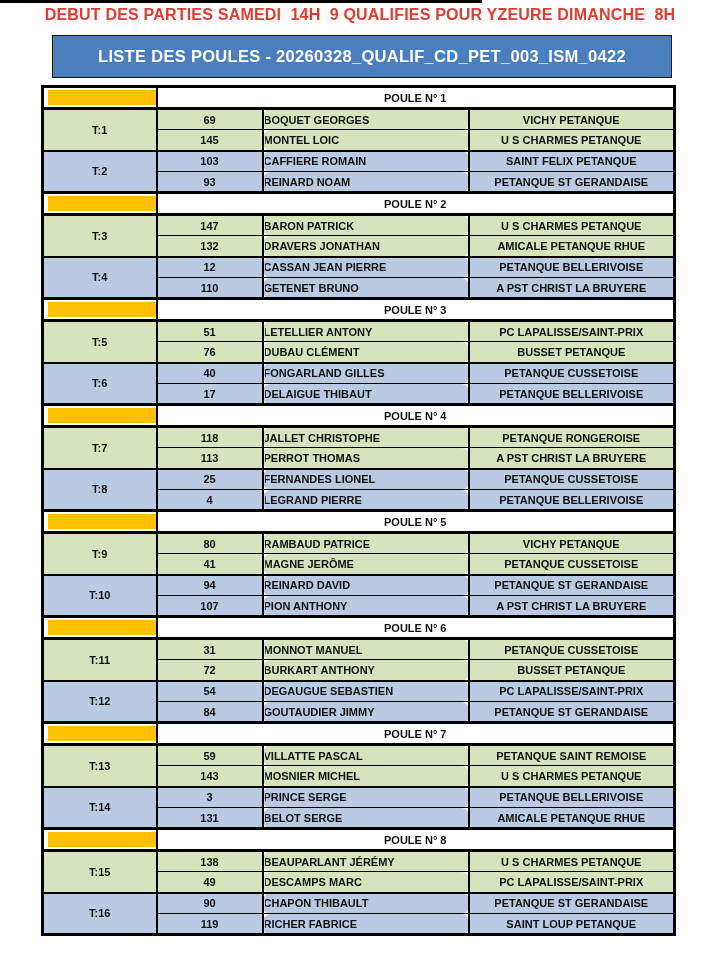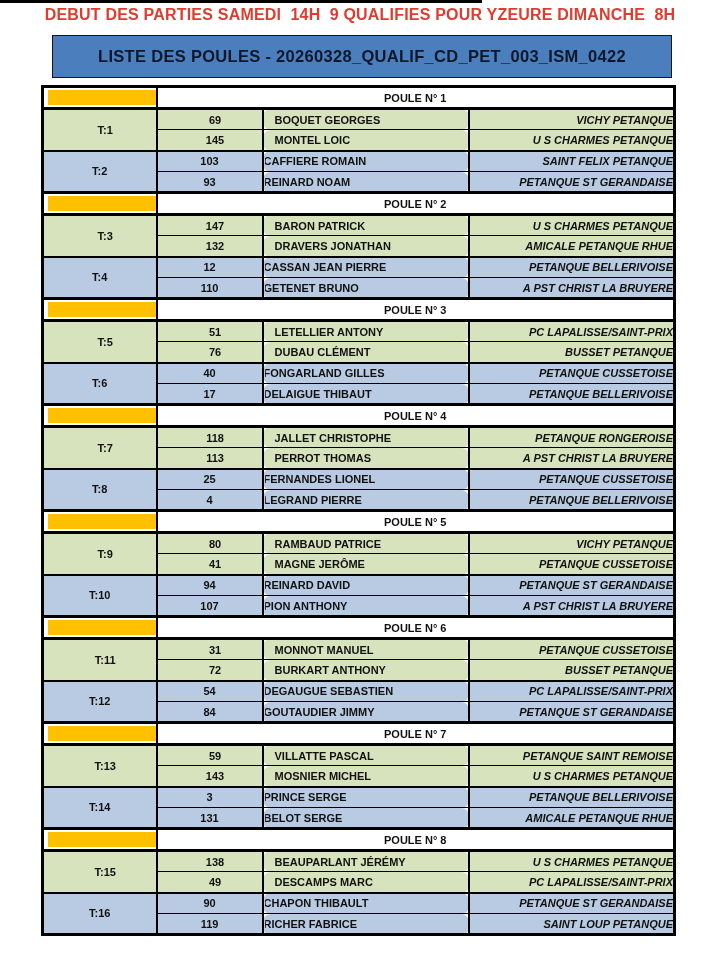--- a/index.html
+++ b/index.html
@@ -20,43 +20,43 @@
   .top-title{
     position:absolute;top:6px;left:0;width:720px;text-align:center;
     font-size:16px;font-weight:bold;color:var(--title-red);
     white-space:pre;letter-spacing:0.2px;
   }
   .banner{
     position:absolute;top:35px;left:52px;width:620px;height:43px;
     box-sizing:border-box;background:var(--banner-blue);border:1px solid #161616;
     display:flex;align-items:center;justify-content:center;
   }
-  .banner-text{color:#0f172a;font-weight:bold;font-size:16.5px;letter-spacing:0.3px;}
+  .banner-text{color:#ffffff;font-weight:bold;font-size:16.5px;letter-spacing:0.3px;}
   table.poules{
     position:absolute;top:85px;left:41px;width:632px;
     border-collapse:collapse;table-layout:fixed;
     border:3px solid var(--line);
   }
   table.poules td{
     border:2px solid var(--line);
     padding:0;vertical-align:middle;overflow:hidden;
     font-size:11px;font-weight:bold;color:#111;
     white-space:nowrap;
   }
   tr.poule-header{height:22px;}
   tr.player{height:21px;}
   tr.poule-header td{border-top:3px solid var(--line);border-bottom:3px solid var(--line);background:#ffffff;margin-top:16px;}
   td.poule-label{text-align:center;}
   td.orange-cell{vertical-align:top;background:#ffffff;}
   .orange-fill{height:15px;margin:0 0 0 4px;background:var(--marker-orange);}
   td.t-cell{text-align:center;margin-left:15px;}
   td.num{text-align:center;}
   td.name{text-align:left;padding-left:5px;border-radius:8px;}
-  td.club{text-align:right;padding-left:5px;color:var(--club-blue);font-style:italic;}
-  tr.green td{background:var(--row-green);padding-left:11px;}
+  td.club{text-align:center;padding-left:5px;color:var(--club-blue);}
+  tr.green td{background:var(--row-green);}
   tr.blue td{background:var(--row-blue);}
   tr.poule-header td.orange-cell{background:#ffffff;}
   
   tr.row-first td:not(.t-cell){border-bottom-width:1px;}
   tr.row-second td{border-top-width:1px;}
 </style>
 </head>
 <body>
 
 <div class="page">

